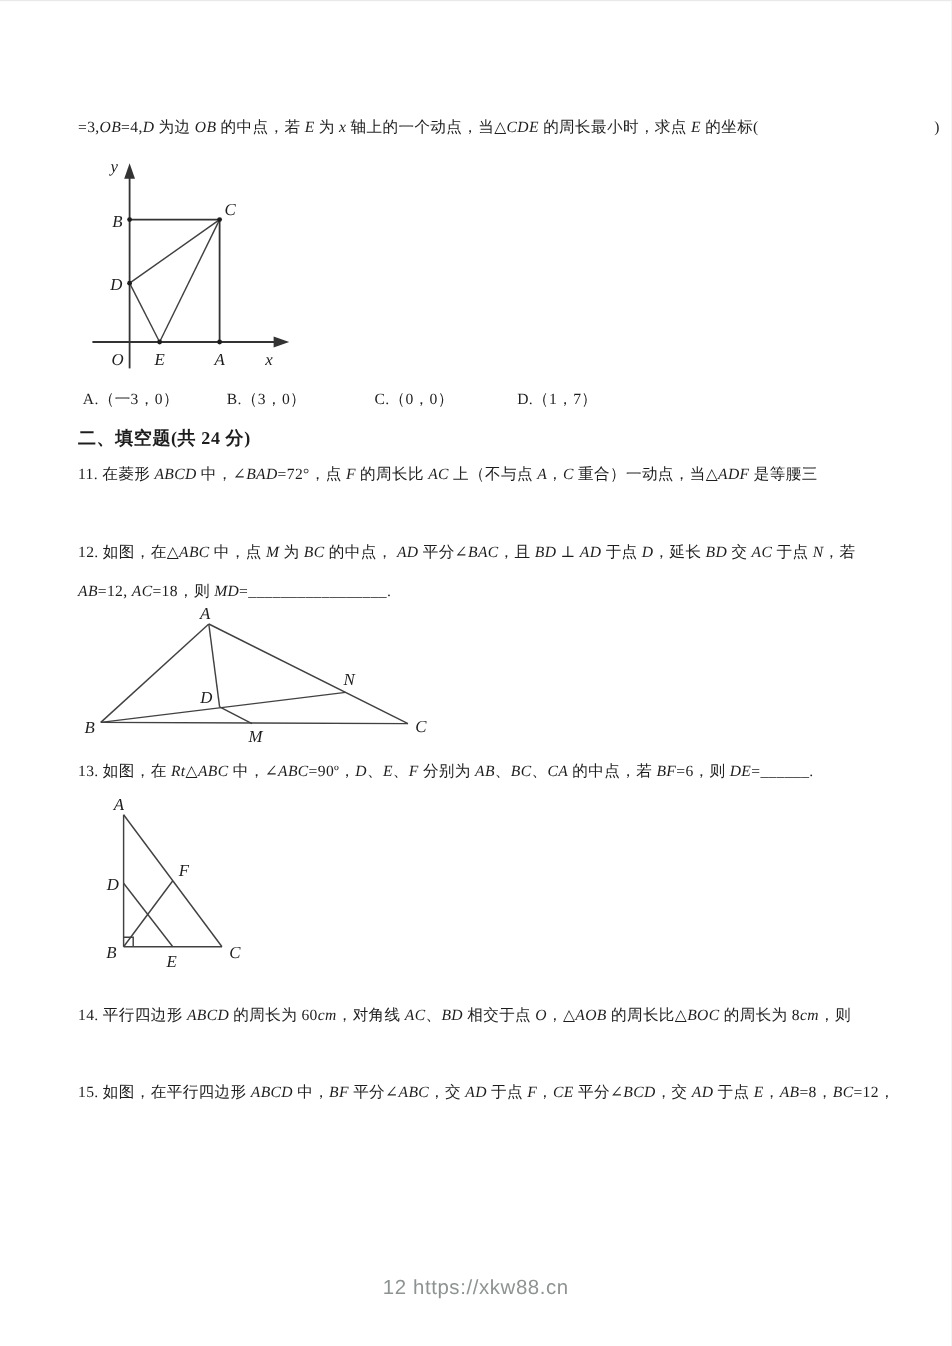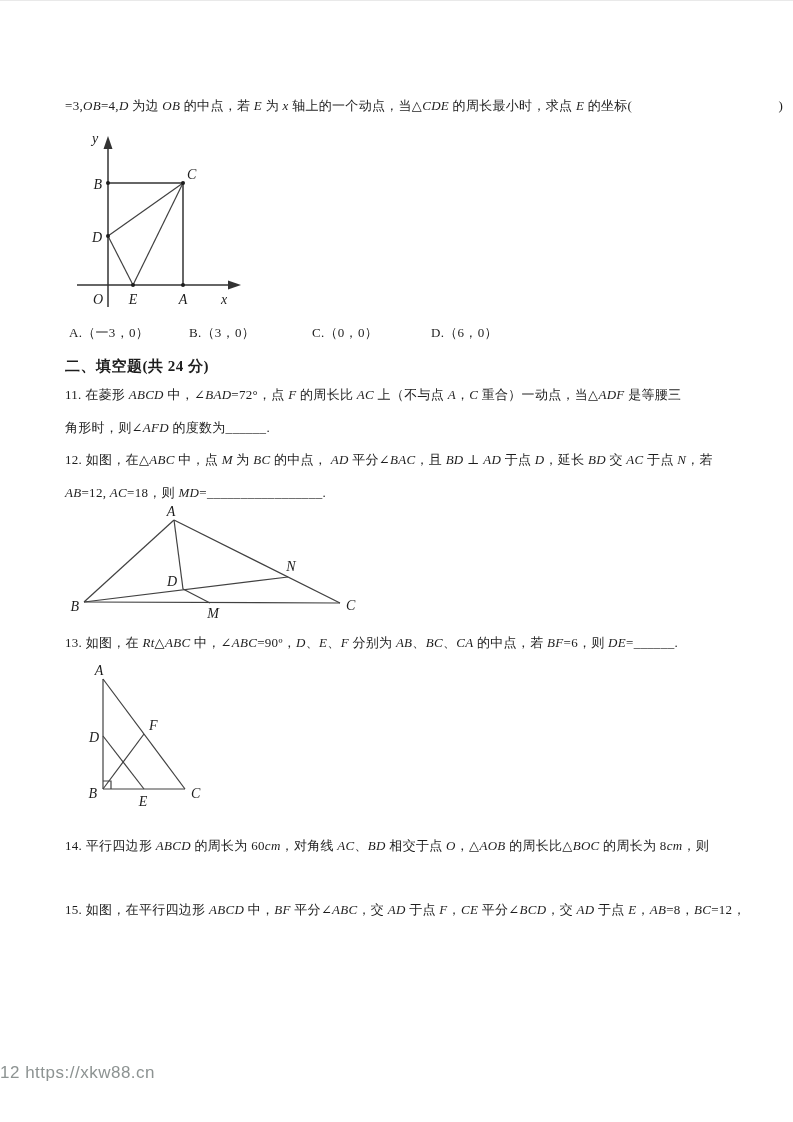--- a/index.html
+++ b/index.html
@@ -18,21 +18,21 @@
   .bold { font-weight:bold; font-size:15px; letter-spacing:0.5px; }
   .opt { position:absolute; top:0; }
   svg.fig { position:absolute; }
   svg .lbl {
     font-family:"Liberation Serif","DejaVu Serif",serif;
     font-size:14px; font-style:italic; fill:#1d1d1d;
   }
   svg .stroke { stroke:#414141; stroke-width:1.2; fill:none; }
   svg .axis { stroke:#333333; stroke-width:1.5; fill:none; }
   .footer {
-    position:absolute; top:1062px; left:0; width:793px; text-align:left;
+    position:absolute; top:1062px; left:0; width:793px; text-align:center;
     font-family:"Liberation Sans","DejaVu Sans",sans-serif;
     font-size:17px; color:#8d9392; letter-spacing:0.5px;
   }
 </style>
 </head>
 <body>
 
 <div class="page">
 
   <div class="line" style="top:88px"><span>=3,</span><span class="it">OB</span><span>=4,</span><span class="it">D</span><span> 为边 </span><span class="it">OB</span><span> 的中点，若 </span><span class="it">E</span><span> 为 </span><span class="it">x</span><span> 轴上的一个动点，当△</span><span class="it">CDE</span><span> 的周长最小时，求点 </span><span class="it">E</span><span> 的坐标(　　　　　　　　　　　)</span></div>
@@ -64,27 +64,26 @@
     <text class="lbl" x="28" y="175" text-anchor="end">O</text>
     <text class="lbl" x="58" y="175" text-anchor="middle">E</text>
     <text class="lbl" x="108" y="175" text-anchor="middle">A</text>
     <text class="lbl" x="146" y="175">x</text>
   </svg>
 
   <div class="line" style="top:315px">
     <span class="opt" style="left:4px">A.（一3，0）</span>
     <span class="opt" style="left:124px">B.（3，0）</span>
     <span class="opt" style="left:247px">C.（0，0）</span>
-    <span class="opt" style="left:366px">D.（6，0）</span>
+    <span class="opt" style="left:366px">D.（1，7）</span>
   </div>
 
   <div class="line bold" style="top:349px">二、填空题(共 24 分)</div>
 
   <div class="line" style="top:377px"><span>11. 在菱形 </span><span class="it">ABCD</span><span> 中，∠</span><span class="it">BAD</span><span>=72°，点 </span><span class="it">F</span><span> 的周长比 </span><span class="it">AC</span><span> 上（不与点 </span><span class="it">A</span><span>，</span><span class="it">C</span><span> 重合）一动点，当△</span><span class="it">ADF</span><span> 是等腰三</span></div>
-  <div class="line" style="top:410px"><span>角形时，则∠</span><span class="it">AFD</span><span> 的度数为______.</span></div>
 
   <div class="line" style="top:442px"><span>12. 如图，在△</span><span class="it">ABC</span><span> 中，点 </span><span class="it">M</span><span> 为 </span><span class="it">BC</span><span> 的中点， </span><span class="it">AD</span><span> 平分∠</span><span class="it">BAC</span><span>，且 </span><span class="it">BD</span><span> ⊥ </span><span class="it">AD</span><span> 于点 </span><span class="it">D</span><span>，延长 </span><span class="it">BD</span><span> 交 </span><span class="it">AC</span><span> 于点 </span><span class="it">N</span><span>，若</span></div>
   <div class="line" style="top:475px"><span class="it">AB</span><span>=12, </span><span class="it">AC</span><span>=18，则 </span><span class="it">MD</span><span>=_________________.</span></div>
 
   <svg class="fig" style="left:70px; top:503px" width="288" height="120" viewBox="0 0 288 120">
     <line class="stroke" x1="104" y1="16" x2="14" y2="98"></line>
     <line class="stroke" x1="104" y1="16" x2="270" y2="99"></line>
     <line class="stroke" x1="14" y1="98" x2="270" y2="99"></line>
     <line class="stroke" x1="104" y1="16" x2="113" y2="85"></line>
     <line class="stroke" x1="113" y1="85" x2="140" y2="99"></line>

